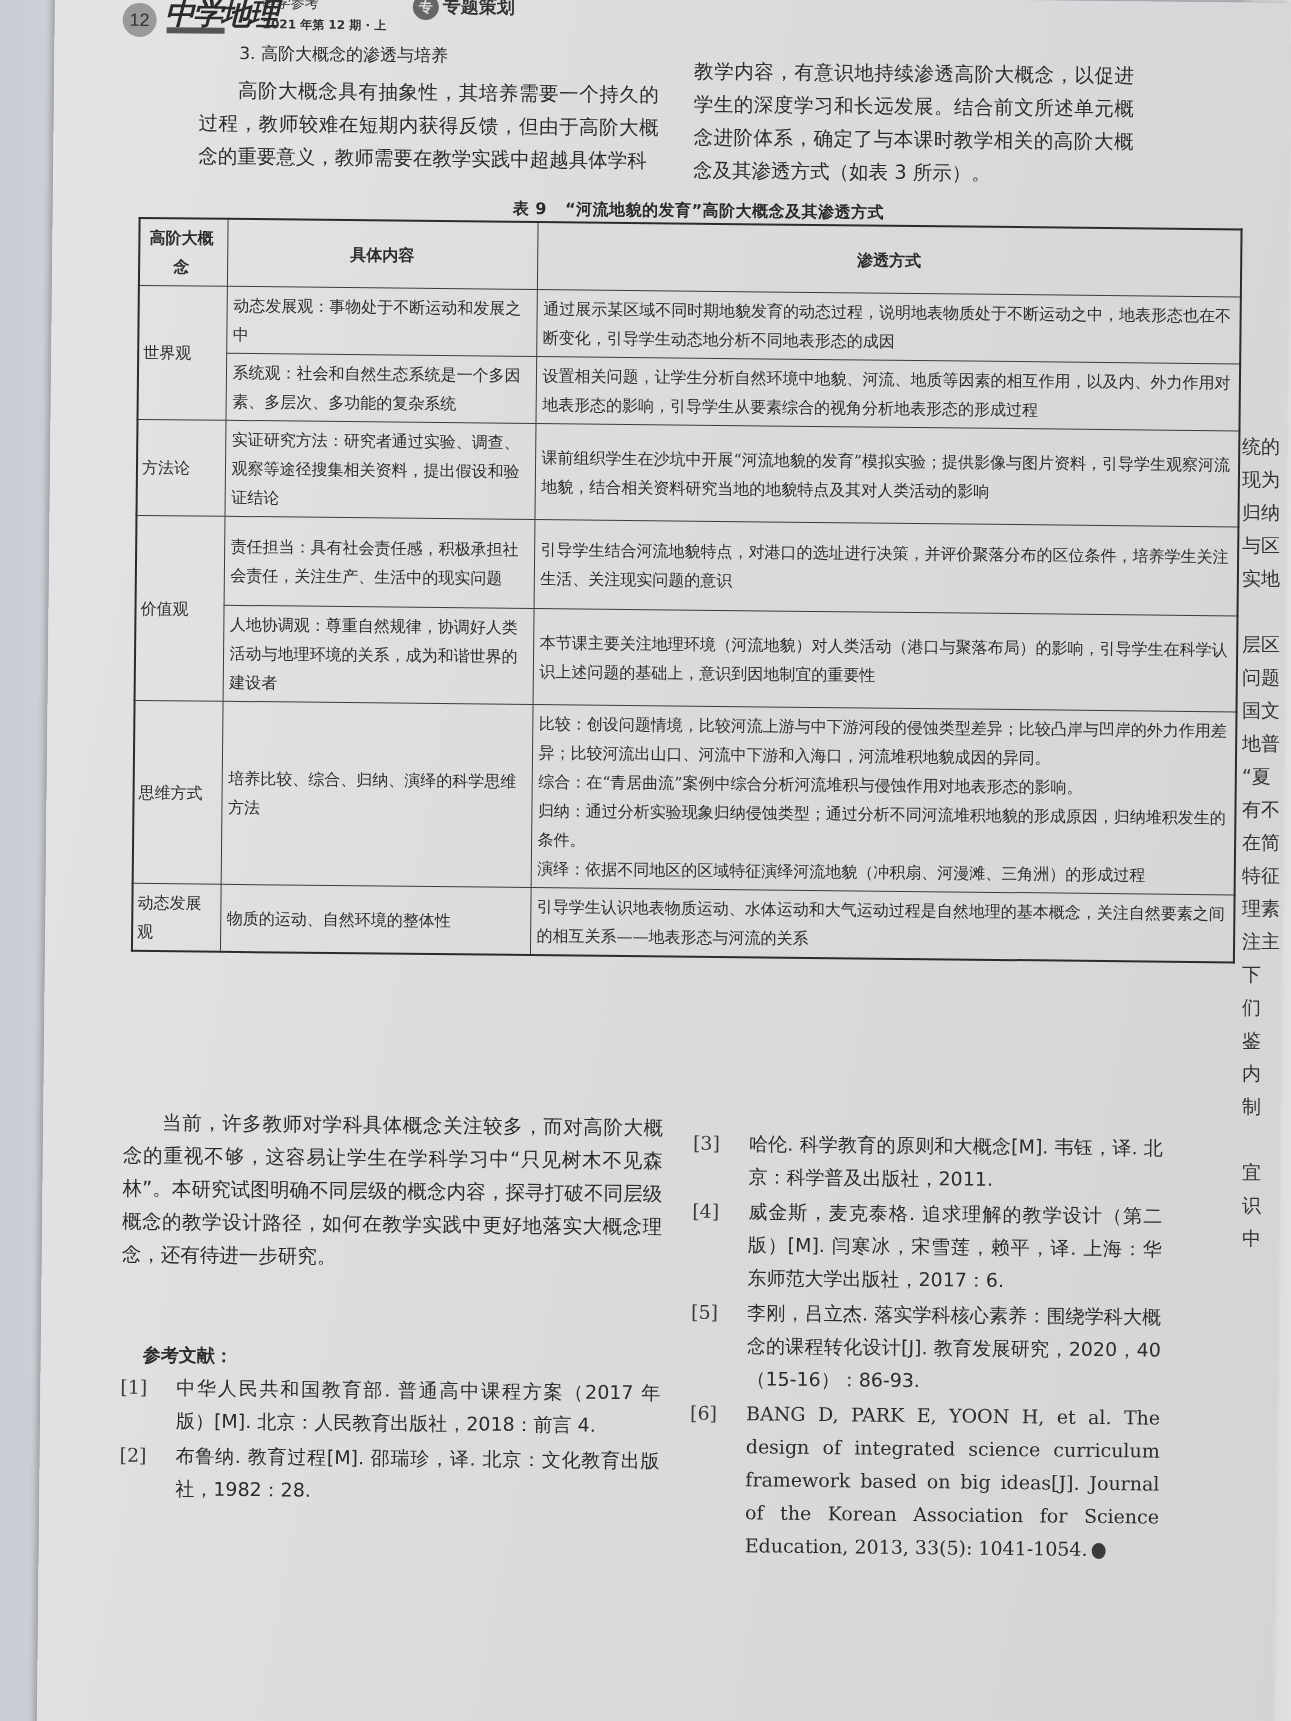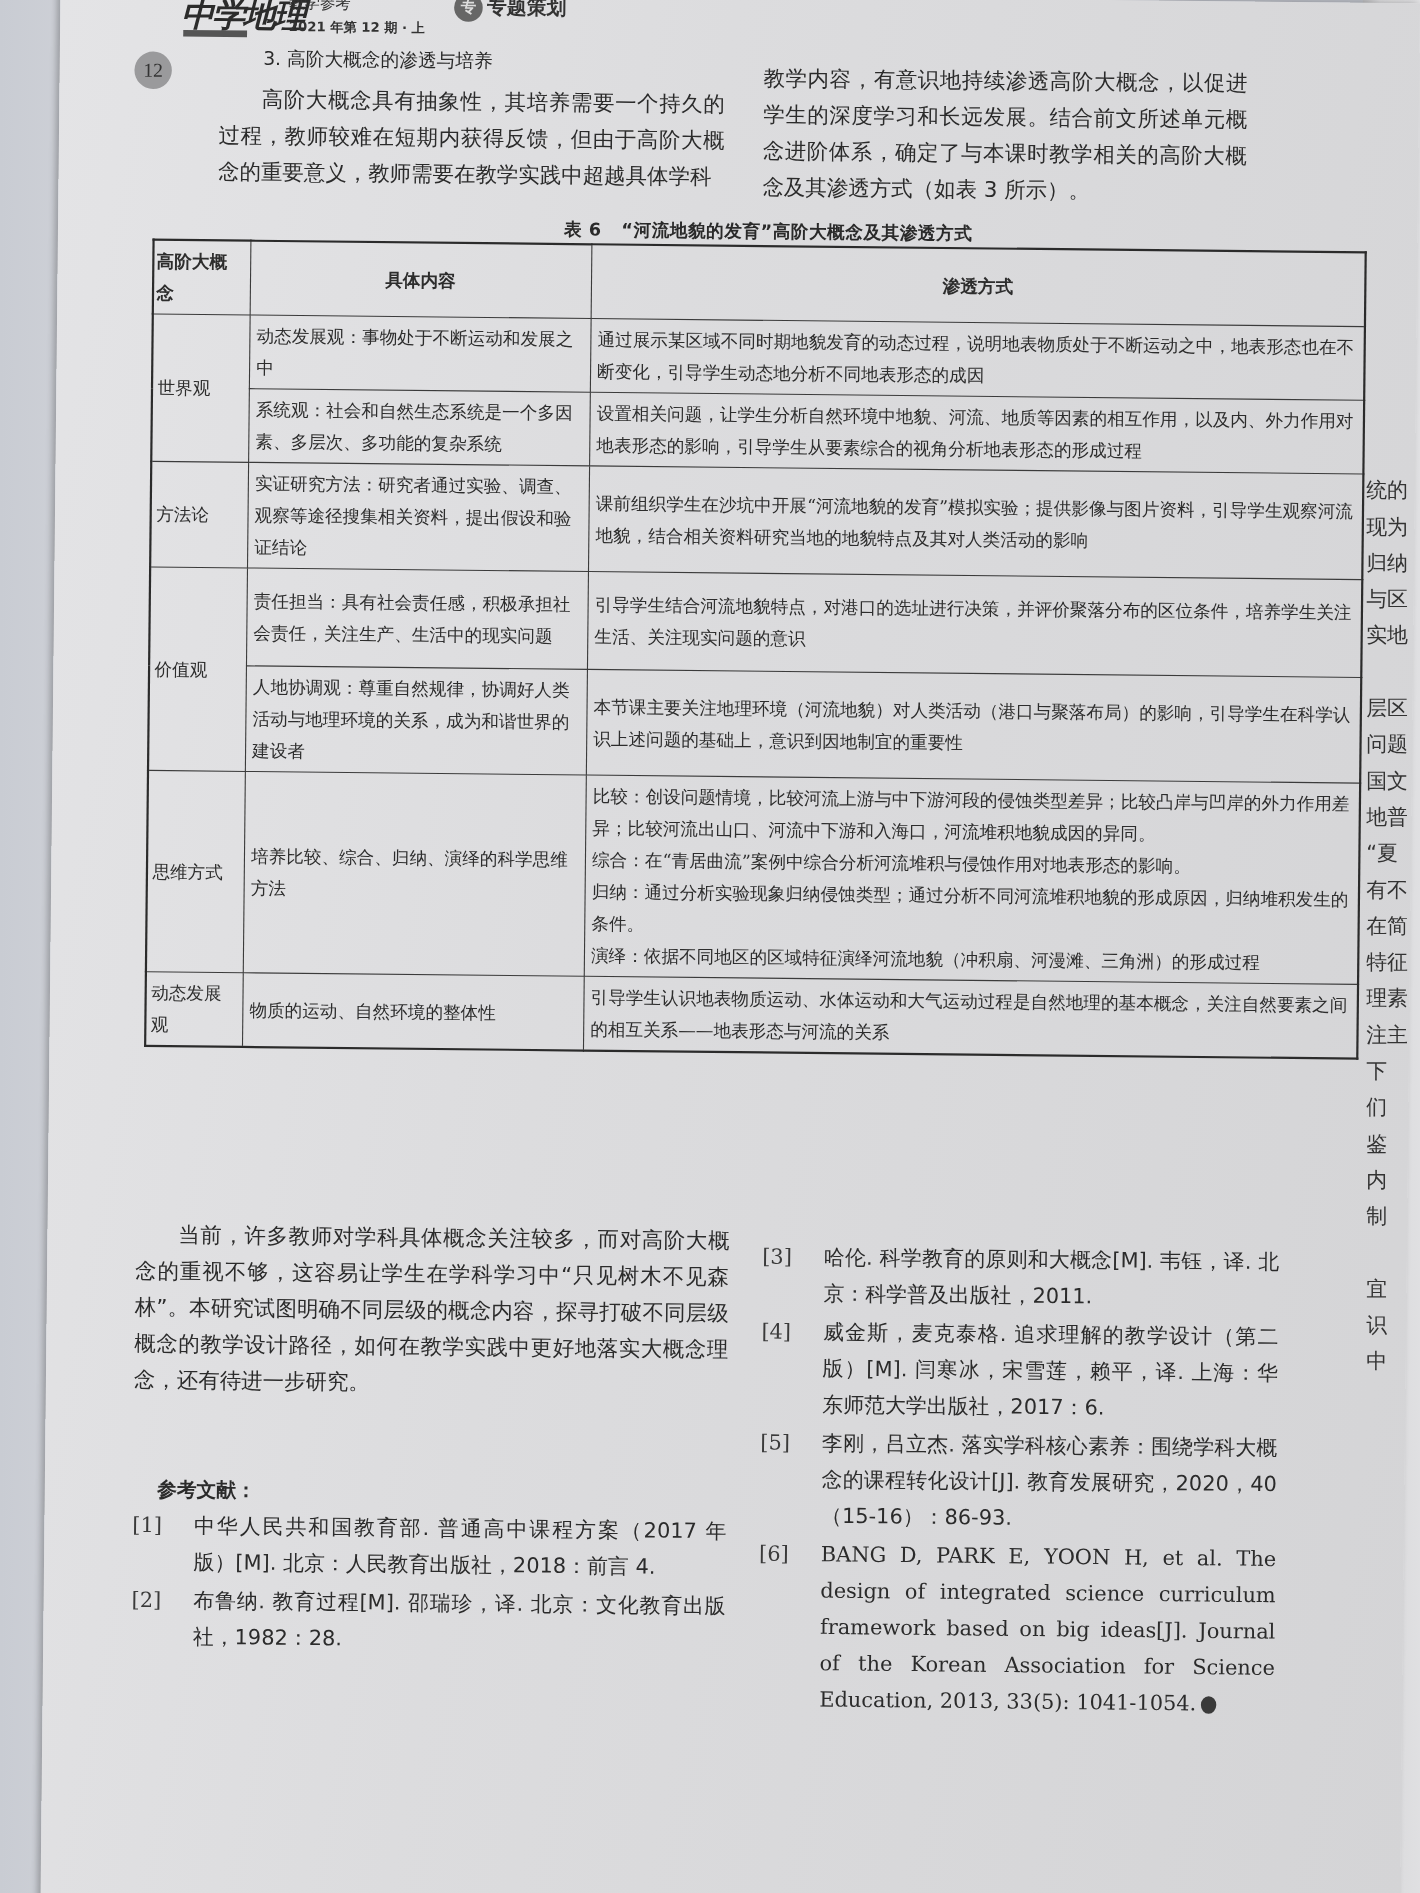--- a/index.html
+++ b/index.html
@@ -20,22 +20,22 @@
       transform-origin:top left;
       box-shadow:-3px 0 6px rgba(0,0,0,0.25);
     }
     .right-page {
       position:absolute; right:0; top:0; width:52px; height:1721px;
       background:linear-gradient(90deg,#b8b8ba,#d8d8da 30%,#e0e0e2);
     }
     .header { position:absolute; left:68px; top:12px; height:40px; width:600px; }
     .page-num {
       position:absolute; left:0; top:0; width:34px; height:34px; border-radius:50%;
-      background:#9a9a9c; color:#333; font-family:Liberation Serif, serif;
-      font-size:18px; text-align:center; line-height:34px;margin-top:44px;
+      background:#9a9a9c; color:#333; font-family:Liberation Sans, sans-serif;
+      font-size:18px; text-align:center; line-height:34px;
     }
     .logo {
       position:absolute; left:42px; top:-10px; font-size:30px; font-weight:bold;
       font-family:"DejaVu Serif", serif; letter-spacing:-2px; color:#2b2b2b; font-style:italic;
     }
     .logo-bar { position:absolute; left:44px; top:24px; width:58px; height:6px; background:#555; }
     .logo-sub { position:absolute; left:140px; top:-10px; font-size:14px; color:#333; }
     .issue { position:absolute; left:140px; top:12px; font-size:12px; font-family:"DejaVu Sans", sans-serif; font-weight:bold; color:#333; }
     .column-badge {
       position:absolute; left:290px; top:-12px; font-family:"DejaVu Sans", sans-serif;
@@ -57,21 +57,21 @@
     .caption .gap { display:inline-block; width:18px; }
 
     table.main {
       position:absolute; left:86px; top:226px; width:1104px;
       border-collapse:collapse; font-family:"DejaVu Serif", serif;
       font-size:16px; line-height:29px; color:#2d2d2d;
     }
     table.main td, table.main th { border:1.5px solid #3b3b3b; padding:4px 6px; vertical-align:middle; text-align:left; }
     table.main { border:2px solid #2b2b2b; }
     table.main th { font-family:"DejaVu Sans", sans-serif; font-weight:bold; text-align:center; font-size:16px; }
-    table.main th.c0 { text-align:left; padding-left:2px; }
+    table.main th.c0 { text-align:center; padding-left:2px; }
     .col0 { width:88px; }
     .col1 { width:310px; }
     .col2 { width:auto; }
     .cat { padding-left:4px !important; }
 
     .refs-heading { font-weight:bold; font-size:18px; margin-top:2px; padding-left:22px; }
     .ref { display:flex; font-size:19px; line-height:33px; margin-bottom:2px; }
     .ref-num { width:56px; flex:none; font-family:"DejaVu Serif", serif; color:#3a3a3a; }
     .ref-text { flex:1; }
     .ref-en { font-family:"DejaVu Serif", serif; font-size:19px; }
@@ -97,21 +97,21 @@
       <span class="dot">专</span><span>专题策划</span>
     </div>
   </div>
 
   <div class="section-heading">3. 高阶大概念的渗透与培养</div>
 
   <div class="text-col p-indent" style="left:145px; top:82px; width:460px;">高阶大概念具有抽象性，其培养需要一个持久的过程，教师较难在短期内获得反馈，但由于高阶大概念的重要意义，教师需要在教学实践中超越具体学科</div>
   <div class="text-col" style="left:640px; top:58px; width:440px;">教学内容，有意识地持续渗透高阶大概念，以促进学生的深度学习和长远发展。结合前文所述单元概念进阶体系，确定了与本课时教学相关的高阶大概念及其渗透方式（如表 3 所示）。</div>
 
   <div class="caption">
-    <span>表 6</span><span class="gap"></span><span>“河流地貌的发育”高阶大概念及其渗透方式</span>
+    <span>表 9</span><span class="gap"></span><span>“河流地貌的发育”高阶大概念及其渗透方式</span>
   </div>
 
   <table class="main">
     <colgroup>
         <col class="col0">
         <col class="col1">
         <col class="col2">
       </colgroup>
     <tbody>
         <tr>

